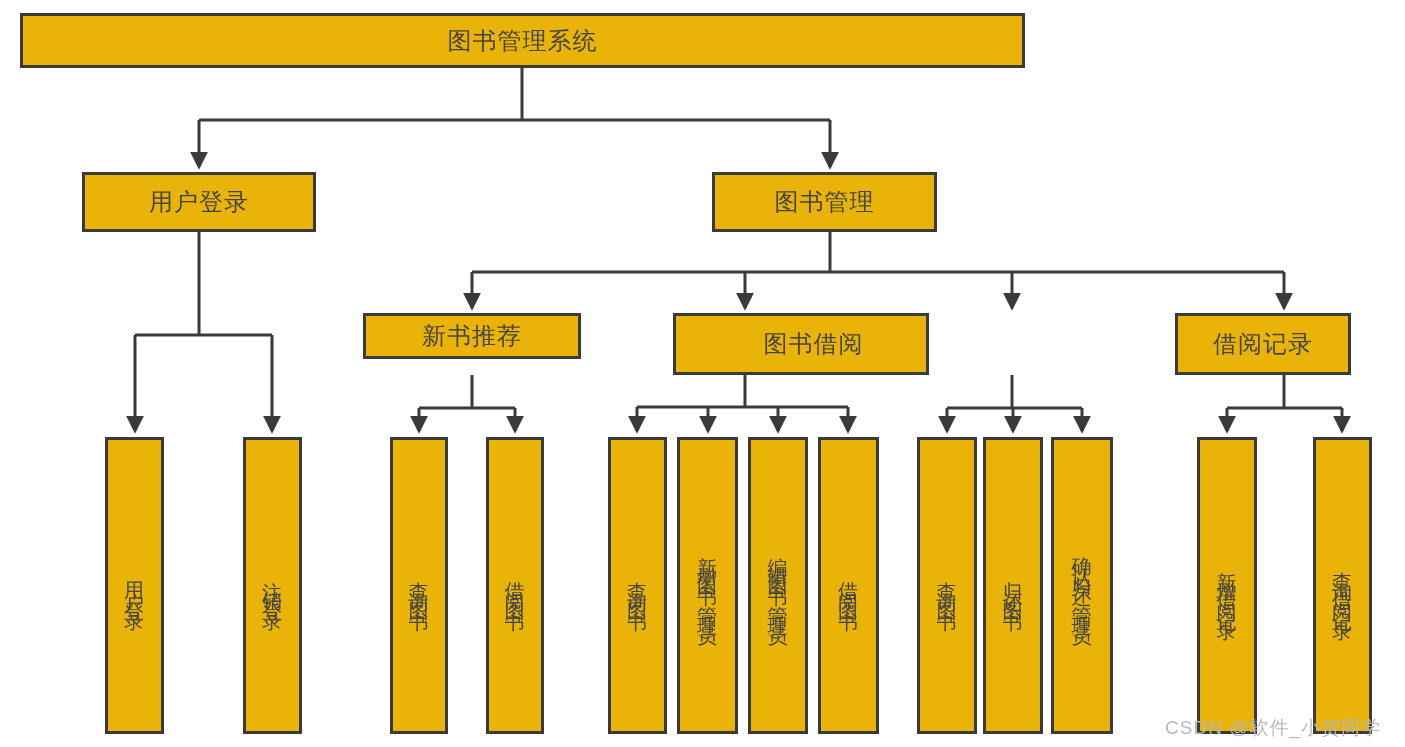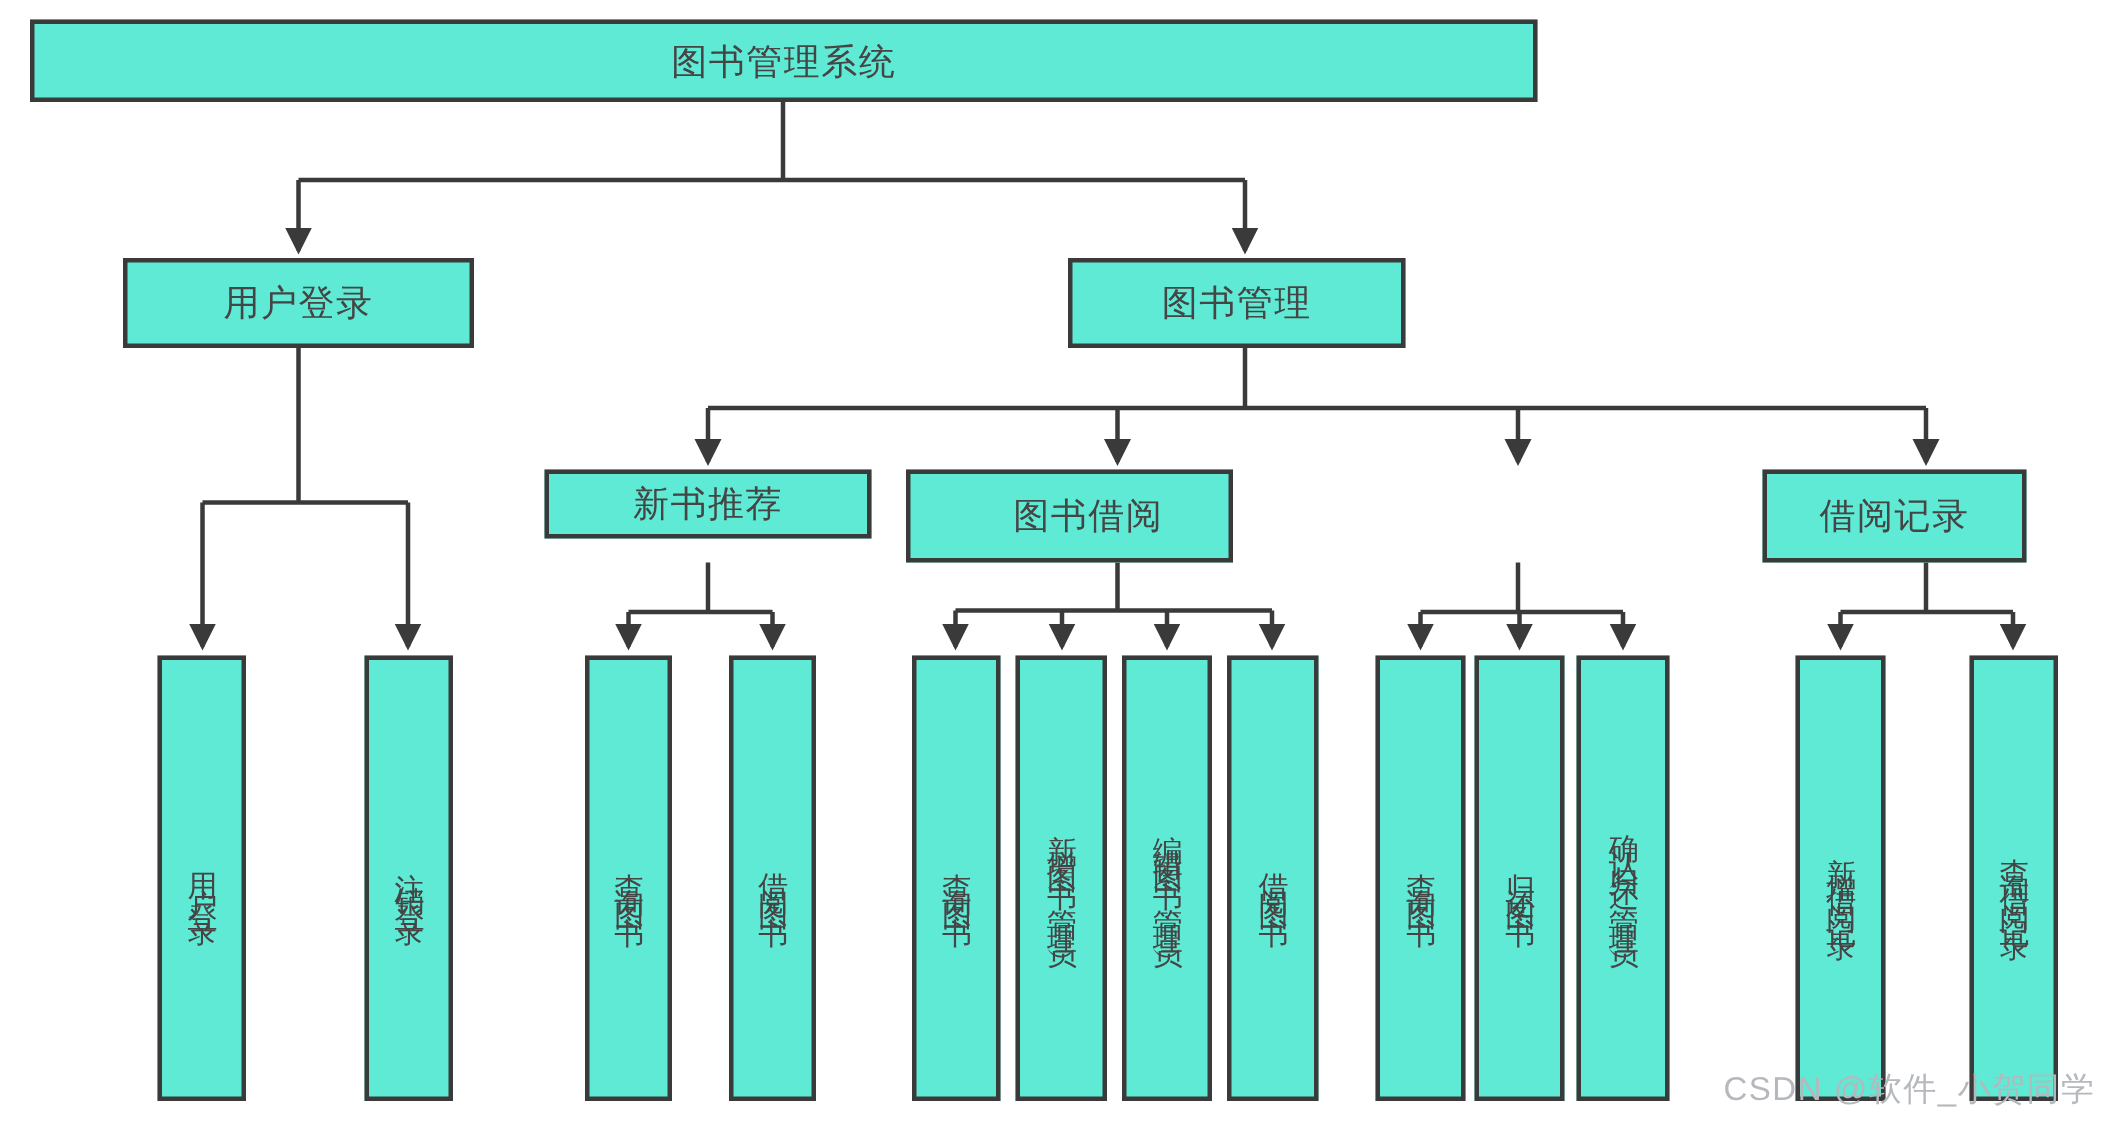--- a/index.html
+++ b/index.html
@@ -12,44 +12,44 @@
     overflow: hidden;
   }
   #connectors {
     position: absolute;
     left: 0; top: 0;
     width: 1405px; height: 747px;
   }
   .box {
     position: absolute;
     box-sizing: border-box;
-    background: #5eead4;
+    background: #eab308;
     border: 3px solid #3a3a3a;
     display: flex;
     align-items: center;
     justify-content: center;
     color: #454545;
   }
   .box.h span {
     font-size: 24px;
     letter-spacing: 1px;
     white-space: nowrap;
   }
   .box.v span {
     writing-mode: vertical-rl;
     font-size: 20px;
     letter-spacing: 10px;
     line-height: 1;
     white-space: nowrap;
   }
   #watermark {
     position: absolute;
-    right: 8px;
+    right: 24px;
     bottom: 6px;
-    font-size: 22px;
+    font-size: 19px;
     color: #b5b8bc;
     letter-spacing: 1px;
   }
 </style>
 </head>
 <body>
 
 <div id="canvas">
 
   <svg id="connectors" viewBox="0 0 1405 747" xmlns="http://www.w3.org/2000/svg">
@@ -109,21 +109,21 @@
   <div class="box h" style="left:82px; top:172px; width:234px; height:60px;">
     <span>用户登录</span>
   </div>
   <div class="box h" style="left:712px; top:172px; width:225px; height:60px;">
     <span>图书管理</span>
   </div>
 
   <div class="box h" style="left:363px; top:313px; width:218px; height:46px;">
     <span>新书推荐</span>
   </div>
-  <div class="box h" style="left:604px; top:313px; width:218px; height:62px;padding-left:25px;">
+  <div class="box h" style="left:673px; top:313px; width:256px; height:62px;padding-left:25px;">
     <span>图书借阅</span>
   </div>
   <div class="box h" style="left:1175px; top:313px; width:176px; height:62px;">
     <span>借阅记录</span>
   </div>
 
   <div class="box v" style="left:105px; top:437px; width:59px; height:297px;">
     <span>用户登录</span>
   </div>
   <div class="box v" style="left:243px; top:437px; width:59px; height:297px;">

